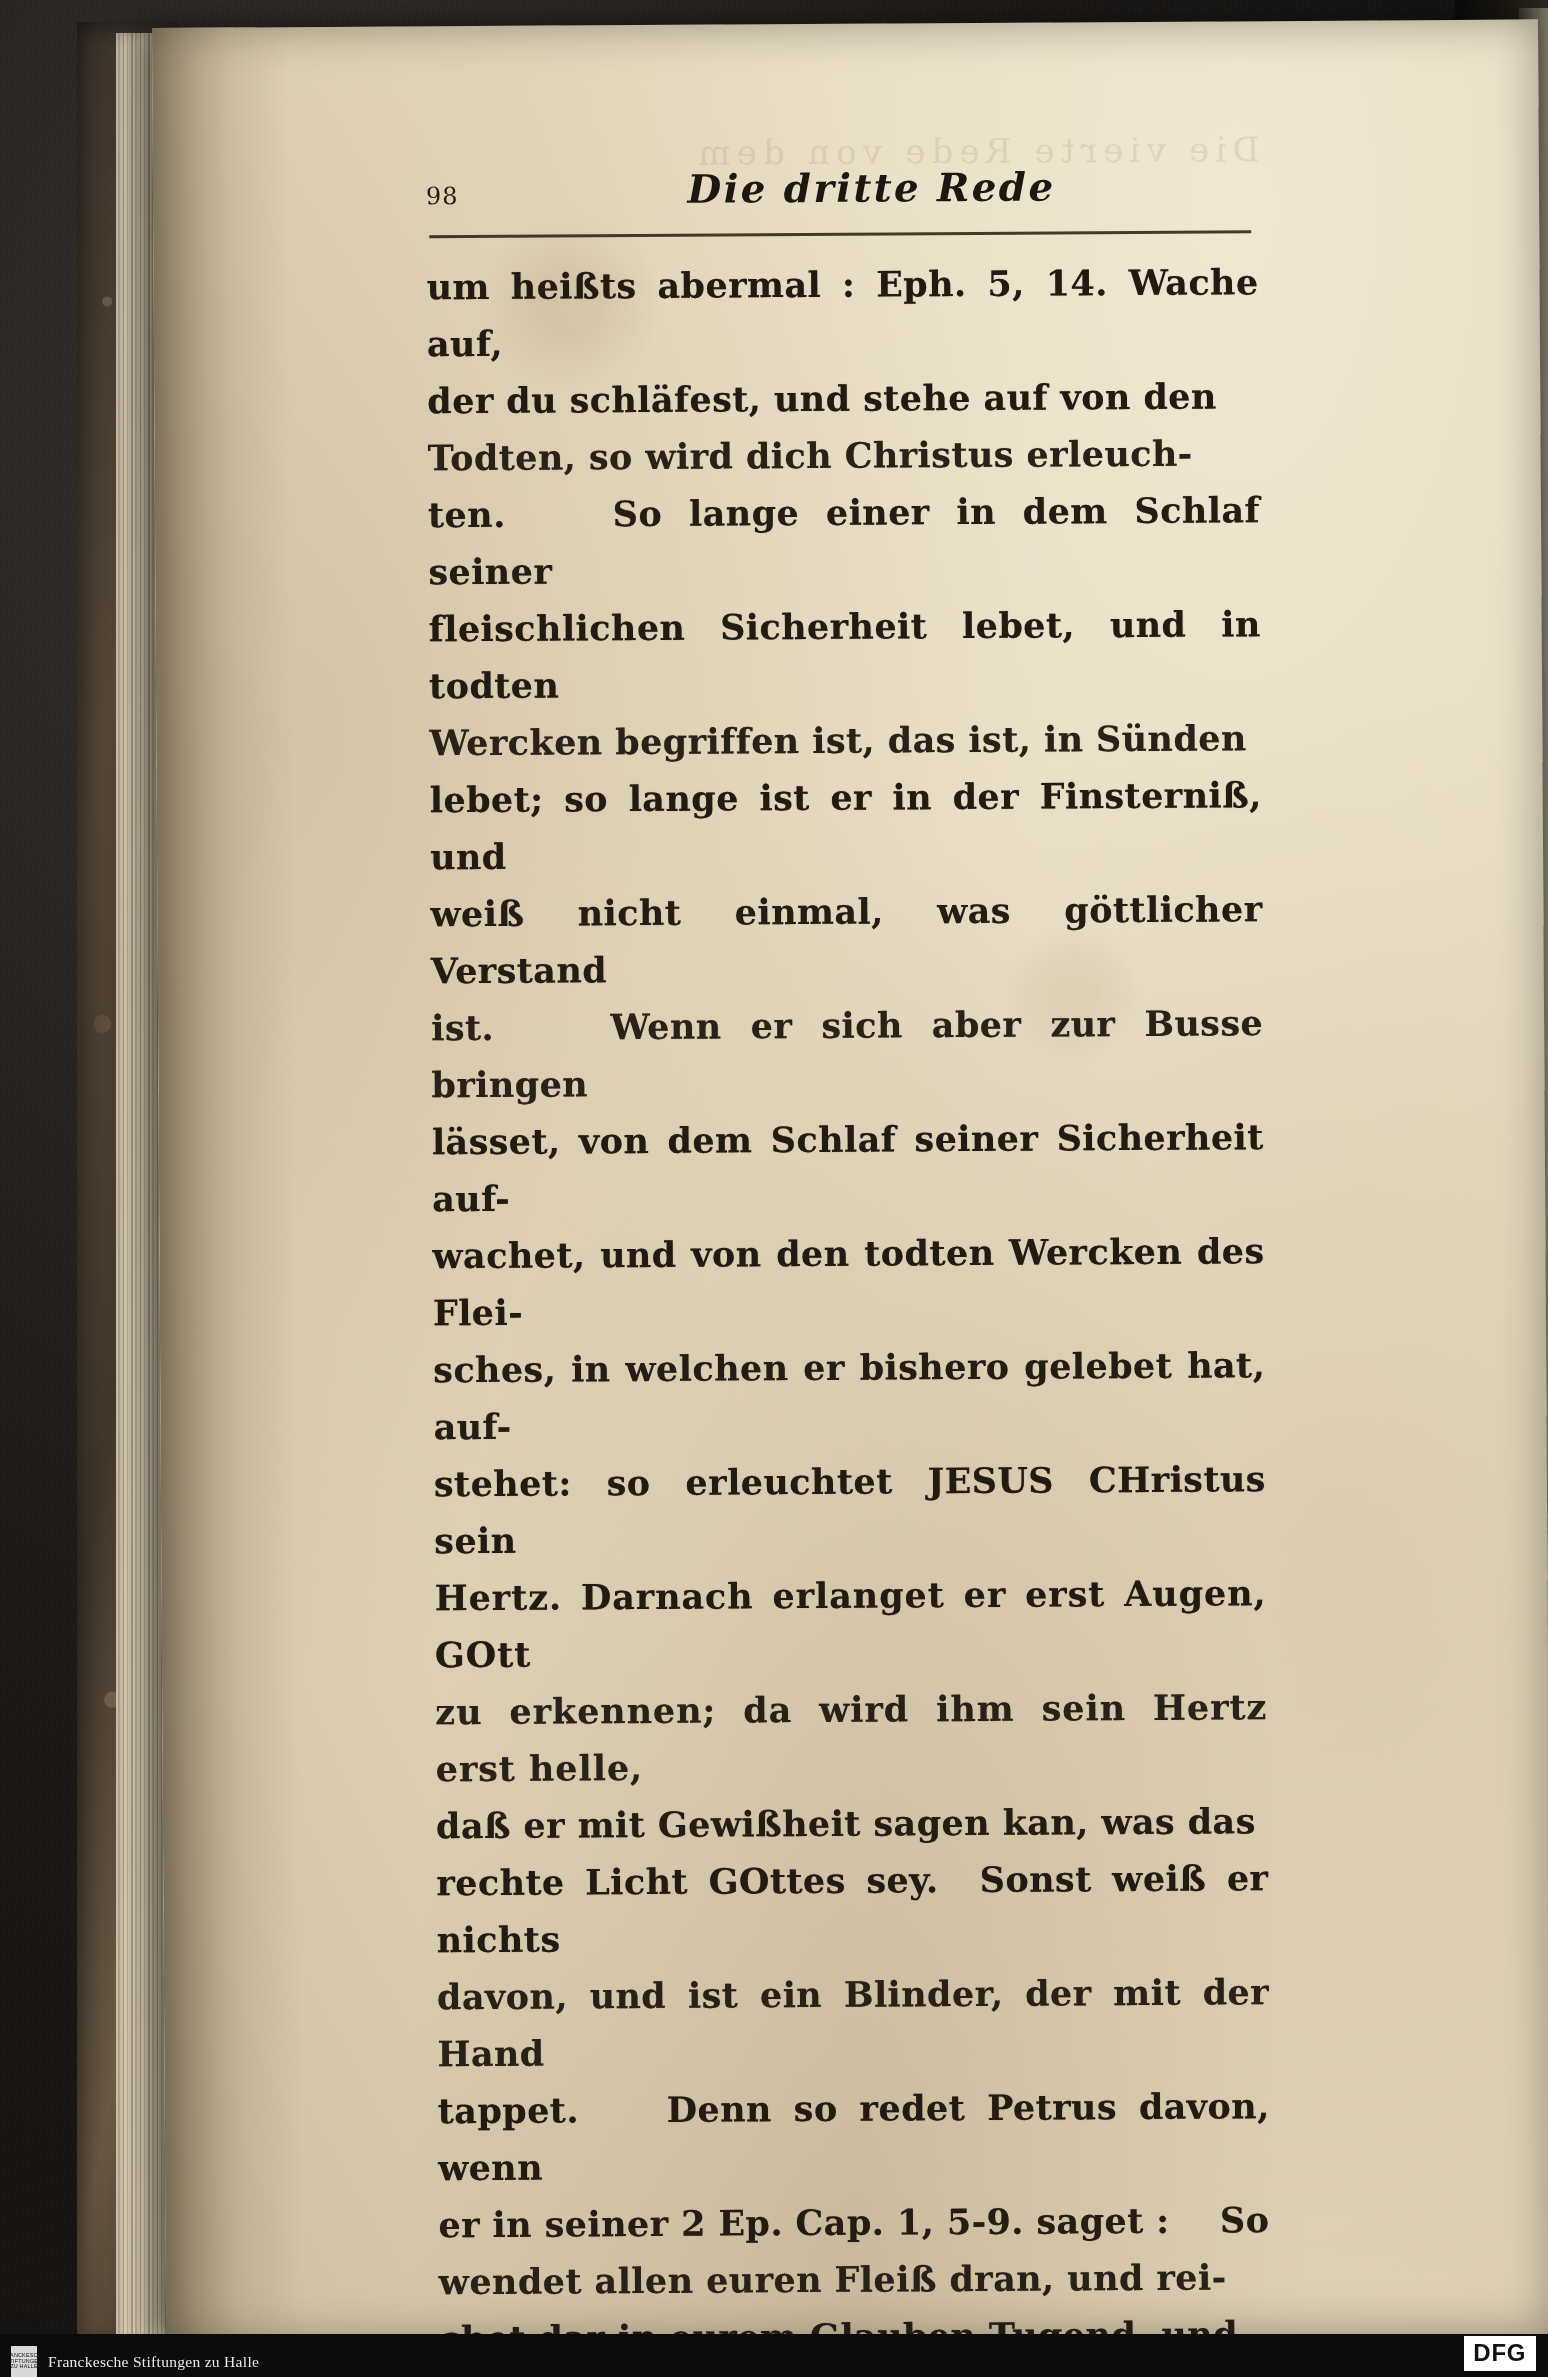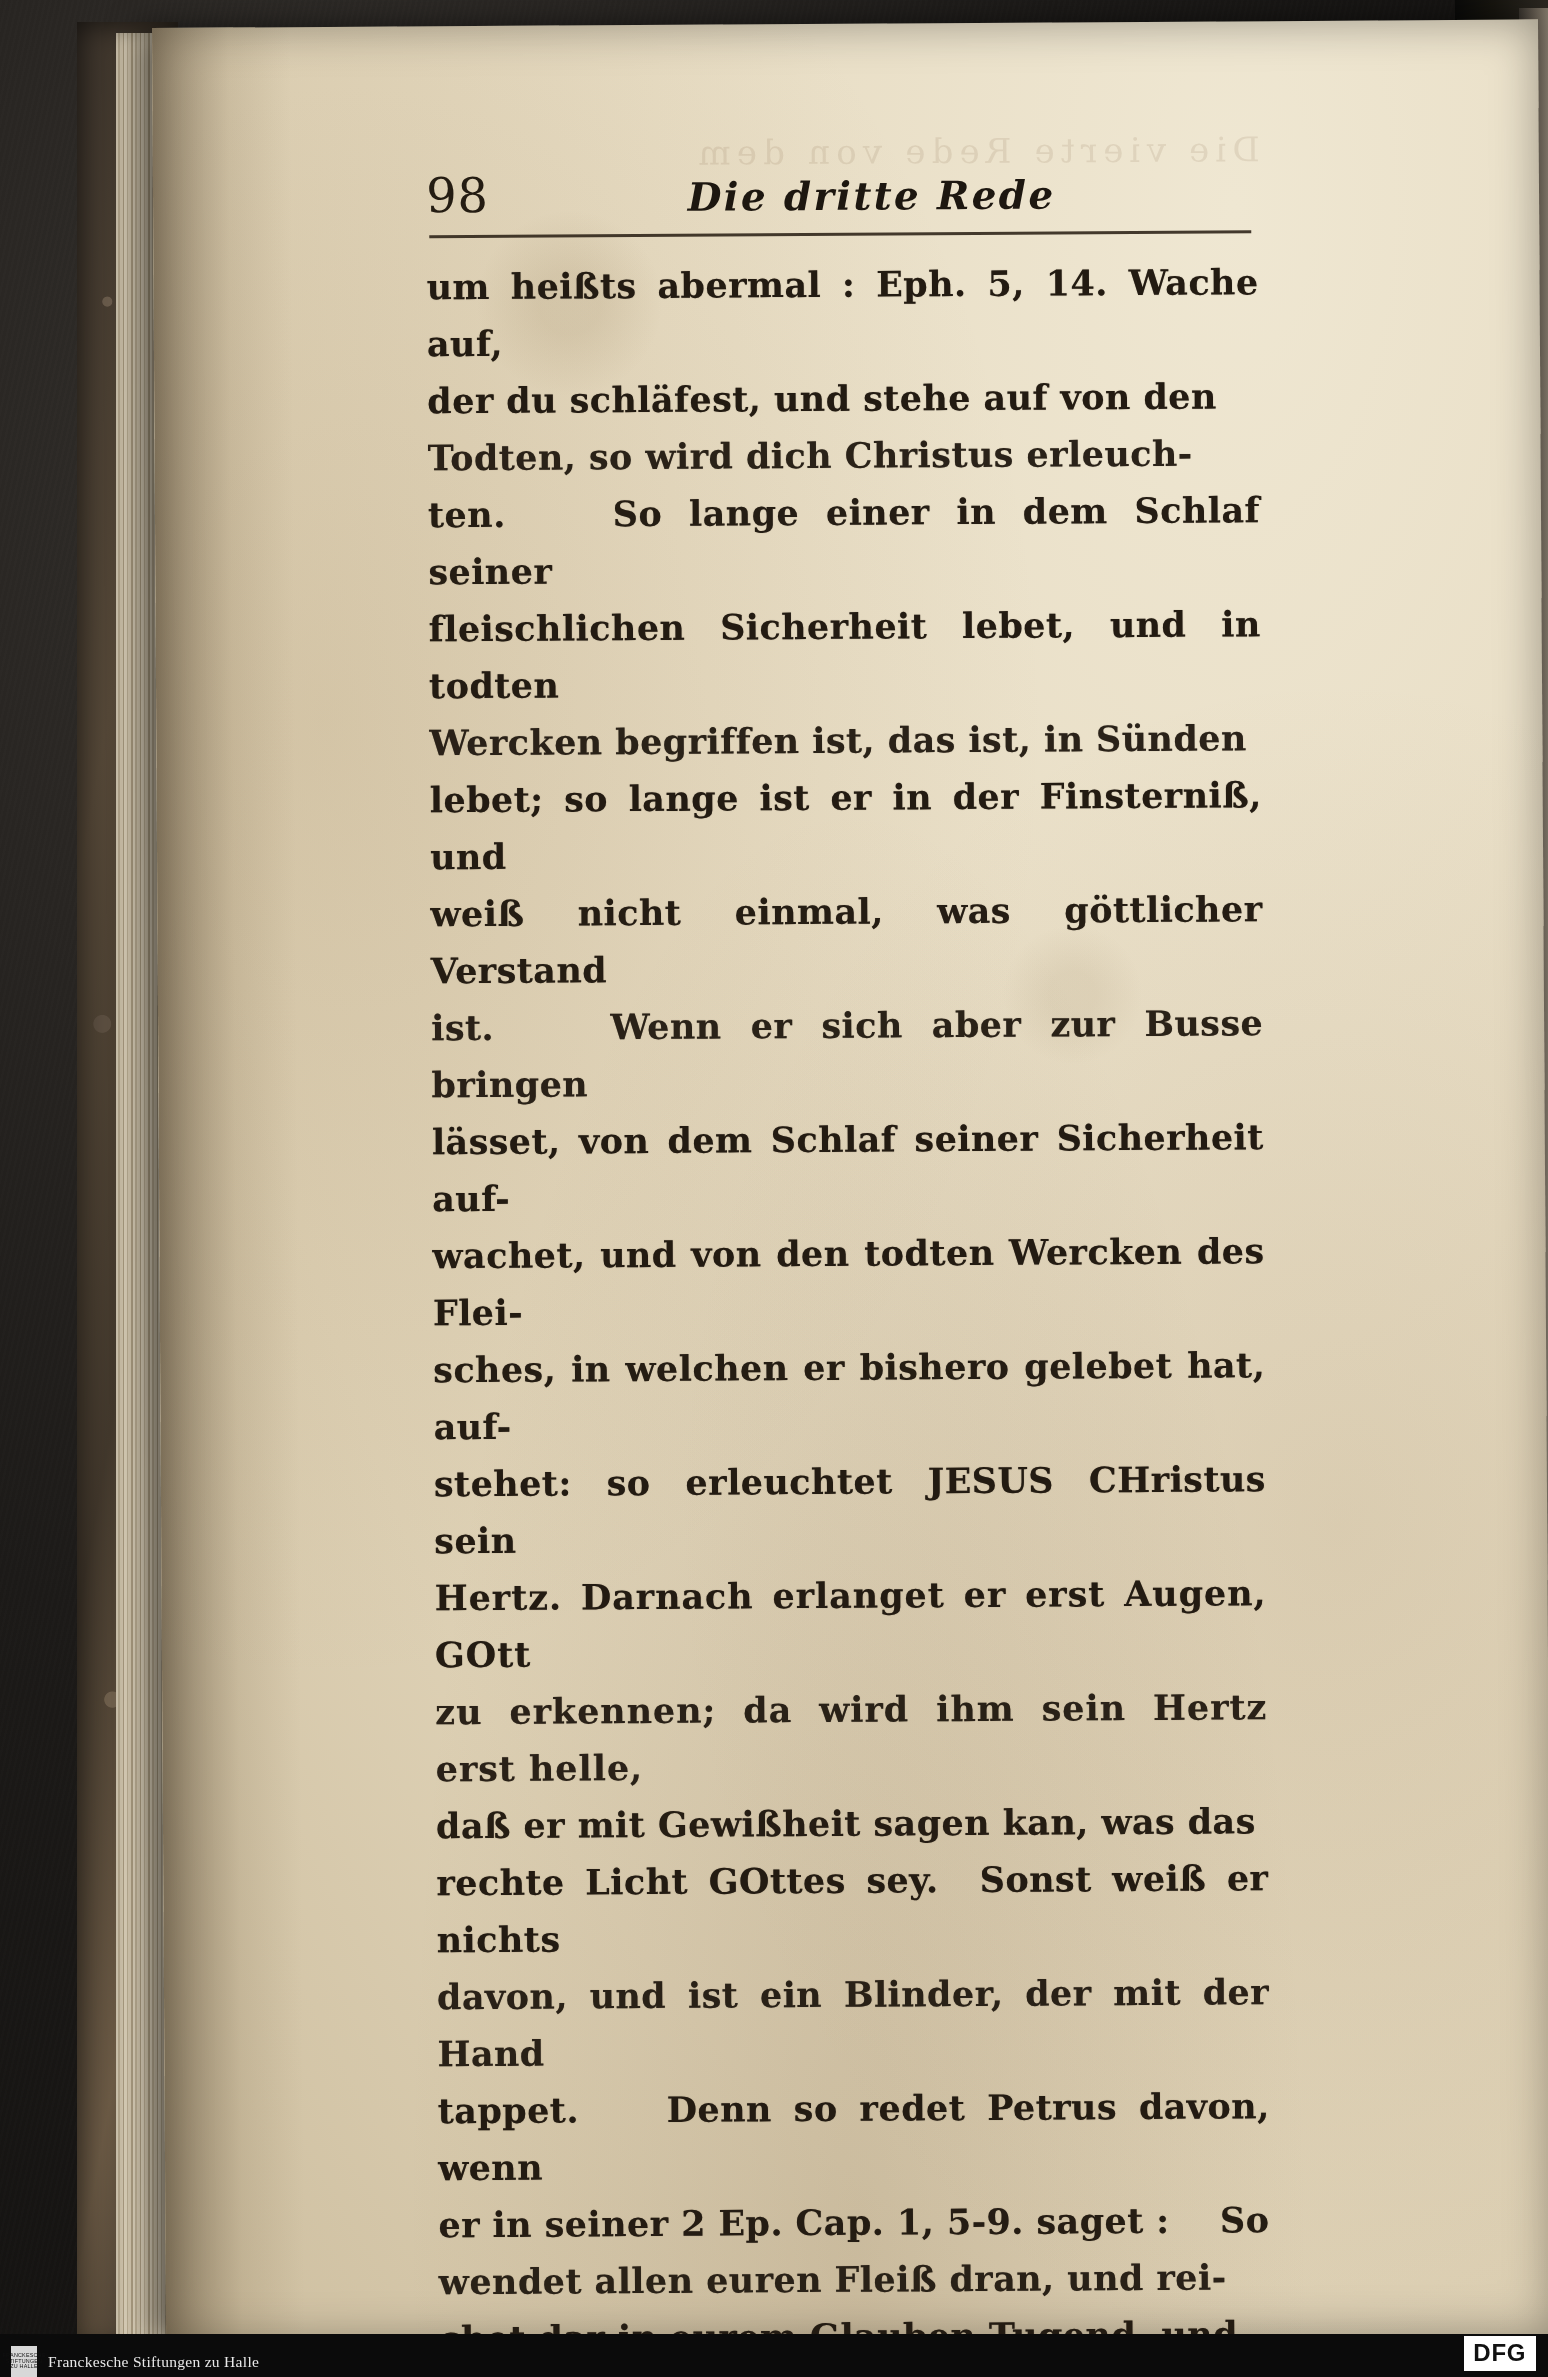--- a/index.html
+++ b/index.html
@@ -148,21 +148,21 @@
 
   .head-row {
     display: flex;
     align-items: baseline;
     justify-content: flex-start;
     gap: 31px;
     height: 54px;
   }
   .folio {
     font-family: "DejaVu Serif", serif;
-    font-size: 48px;
+    font-size: 24px;
     color: #241c12;
     letter-spacing: 0.8px;
     width: 74px;
     flex: 0 0 auto;
   }
   .running-title {
     flex: 1 1 auto;
     text-align: center;
     font-family: "DejaVu Serif", serif;
     font-weight: 700;

